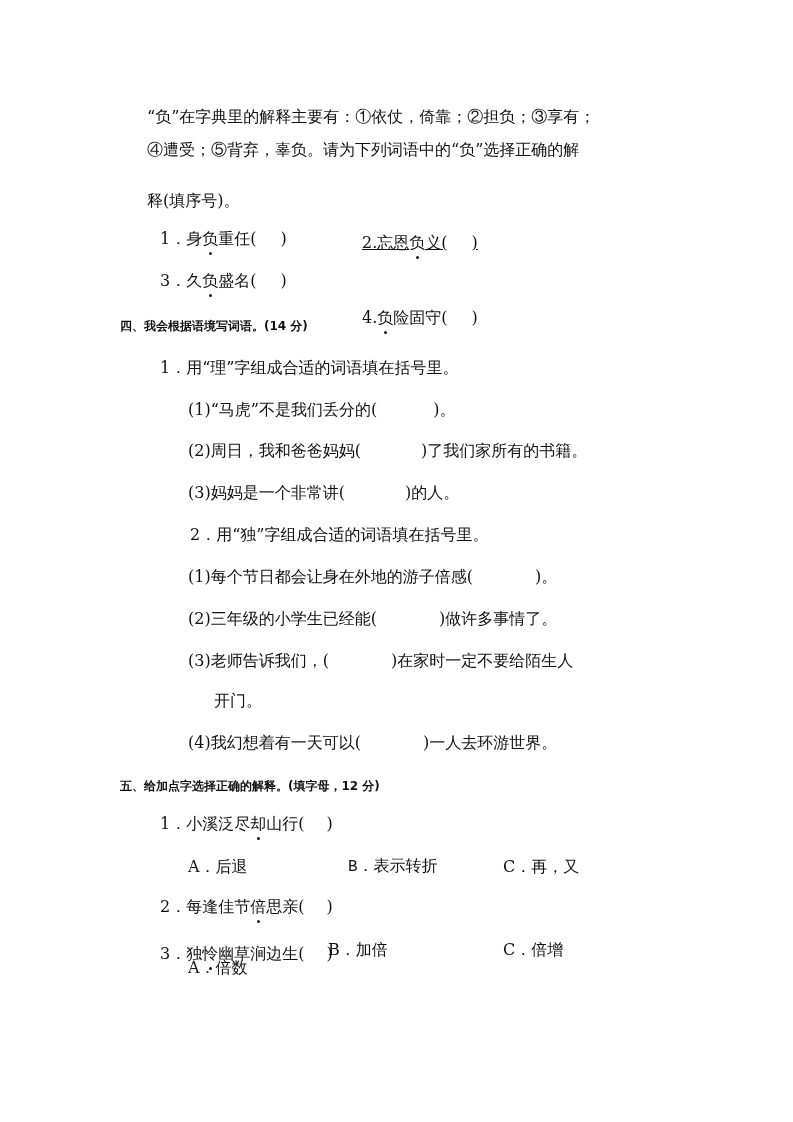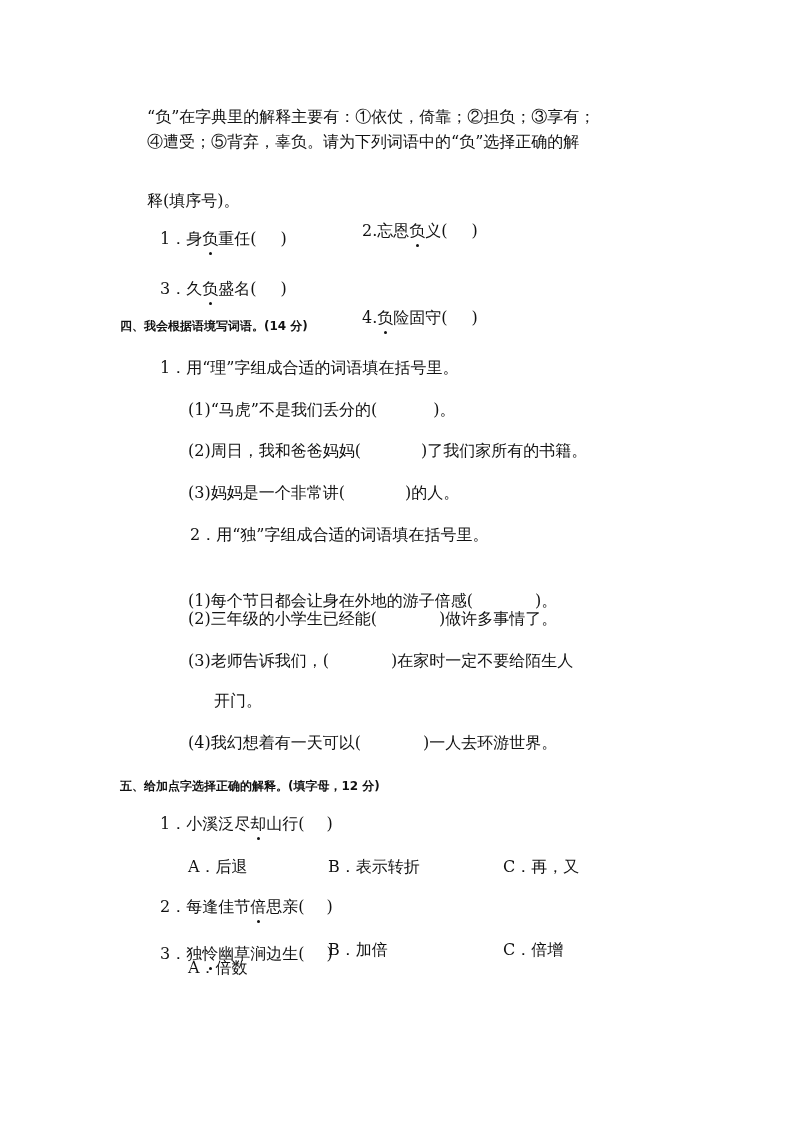--- a/index.html
+++ b/index.html
@@ -9,30 +9,30 @@
   .heading { font-family: "DejaVu Sans", "Liberation Sans", sans-serif; font-weight: bold; font-size: 12px; }
   .dot { position: relative; display: inline-block; }
   .dot::after { content: ""; position: absolute; left: 50%; bottom: -5px; width: 3px; height: 3px;
                 margin-left: -1.5px; border-radius: 50%; background: #111; }
   .blank { display: inline-block; }
 </style>
 </head>
 <body>
 
 <div class="line" style="left:147px; top:106px;">“负”在字典里的解释主要有：①依仗，倚靠；②担负；③享有；</div>
-<div class="line" style="left:147px; top:131px;">④遭受；⑤背弃，辜负。请为下列词语中的“负”选择正确的解</div>
+<div class="line" style="left:147px; top:139px;">④遭受；⑤背弃，辜负。请为下列词语中的“负”选择正确的解</div>
 <div class="line" style="left:147px; top:190px;">释(填序号)。</div>
 
 <div class="line" style="left:160px; top:228px;">
   <span>1．</span><span>身</span><span class="dot">负</span><span>重任(</span><span class="blank" style="width:24px"></span><span>)</span>
 </div>
-<div class="line" style="left:362px; top:220px;">
+<div class="line" style="left:362px; top:232px;text-decoration:underline;">
   <span>2.</span><span>忘恩</span><span class="dot">负</span><span>义(</span><span class="blank" style="width:24px"></span><span>)</span>
 </div>
-<div class="line" style="left:160px; top:278px;">
+<div class="line" style="left:160px; top:270px;">
   <span>3．</span><span>久</span><span class="dot">负</span><span>盛名(</span><span class="blank" style="width:24px"></span><span>)</span>
 </div>
 <div class="line" style="left:362px; top:270px;margin-top:37px;">
   <span>4.</span><span></span><span class="dot">负</span><span>险固守(</span><span class="blank" style="width:24px"></span><span>)</span>
 </div>
 
 <div class="line heading" style="left:120px; top:315px;">四、我会根据语境写词语。(14 分)</div>
 <div class="line" style="left:160px; top:357px;">1．用“理”字组成合适的词语填在括号里。</div>
 
 <div class="line" style="left:188px; top:399px;">
@@ -40,41 +40,41 @@
 </div>
 <div class="line" style="left:188px; top:440px;">
   <span>(2)周日，我和爸爸妈妈(</span><span class="blank" style="width:60px"></span><span>)了我们家所有的书籍。</span>
 </div>
 <div class="line" style="left:188px; top:482px;">
   <span>(3)妈妈是一个非常讲(</span><span class="blank" style="width:60px"></span><span>)的人。</span>
 </div>
 
 <div class="line" style="left:160px; top:524px;margin-left:30px;">2．用“独”字组成合适的词语填在括号里。</div>
 
-<div class="line" style="left:188px; top:566px;margin-top:24px;">
+<div class="line" style="left:188px; top:566px;">
   <span>(1)每个节日都会让身在外地的游子倍感(</span><span class="blank" style="width:62px"></span><span>)。</span>
 </div>
 <div class="line" style="left:188px; top:608px;">
   <span>(2)三年级的小学生已经能(</span><span class="blank" style="width:62px"></span><span>)做许多事情了。</span>
 </div>
 <div class="line" style="left:188px; top:650px;">
   <span>(3)老师告诉我们，(</span><span class="blank" style="width:62px"></span><span>)在家时一定不要给陌生人</span>
 </div>
 <div class="line" style="left:214px; top:690px;">开门。</div>
 <div class="line" style="left:188px; top:732px;">
   <span>(4)我幻想着有一天可以(</span><span class="blank" style="width:62px"></span><span>)一人去环游世界。</span>
 </div>
 
 <div class="line heading" style="left:120px; top:775px;">五、给加点字选择正确的解释。(填字母，12 分)</div>
 
 <div class="line" style="left:160px; top:813px;">
   <span>1．</span><span>小溪泛尽</span><span class="dot">却</span><span>山行(</span><span class="blank" style="width:22px"></span><span>)</span>
 </div>
 <div class="line" style="left:188px; top:856px;">A．后退</div>
-<div class="line" style="left:328px; top:856px;">B．表示转折</div>
+<div class="line" style="left:348px; top:856px;font-family:Liberation Mono, monospace;">B．表示转折</div>
 <div class="line" style="left:503px; top:856px;">C．再，又</div>
 
 <div class="line" style="left:160px; top:896px;">
   <span>2．</span><span>每逢佳节</span><span class="dot">倍</span><span>思亲(</span><span class="blank" style="width:22px"></span><span>)</span>
 </div>
 <div class="line" style="left:188px; top:957px;">A．倍数</div>
 <div class="line" style="left:328px; top:939px;">B．加倍</div>
 <div class="line" style="left:503px; top:939px;">C．倍增</div>
 
 <div class="line" style="left:160px; top:943px;">

